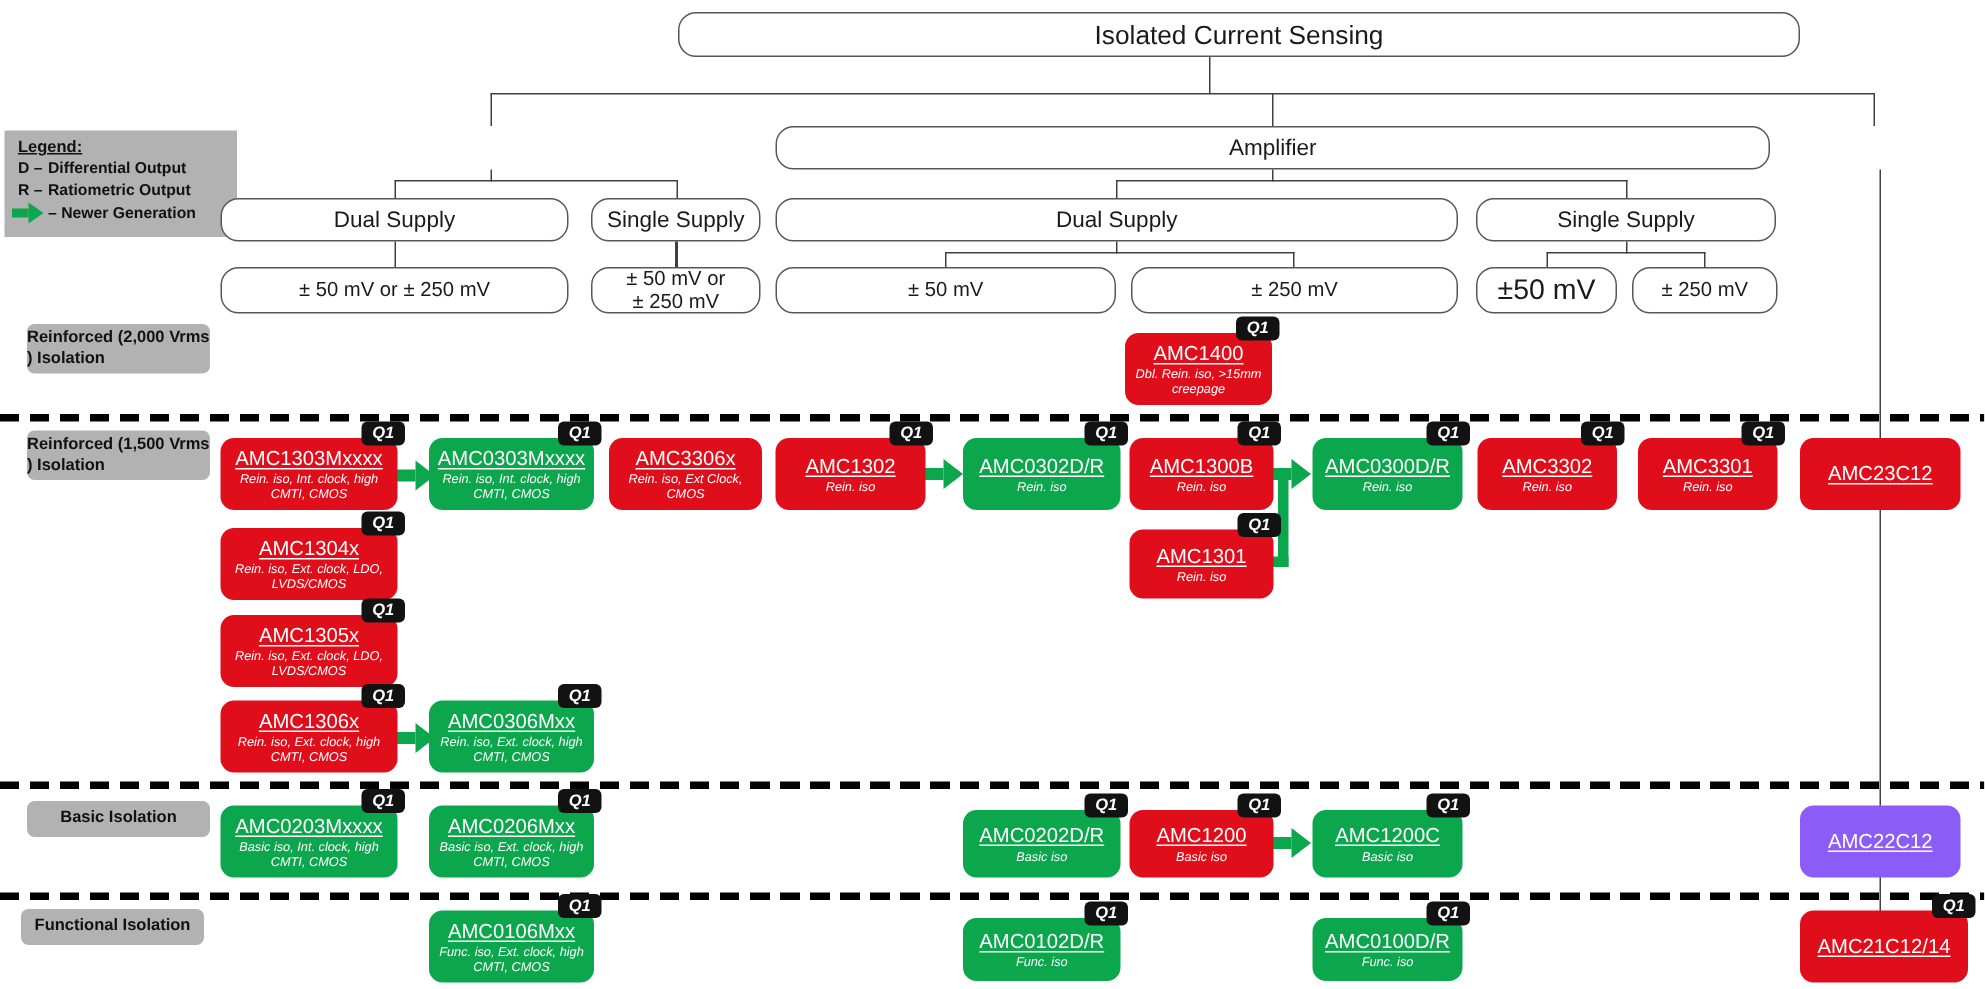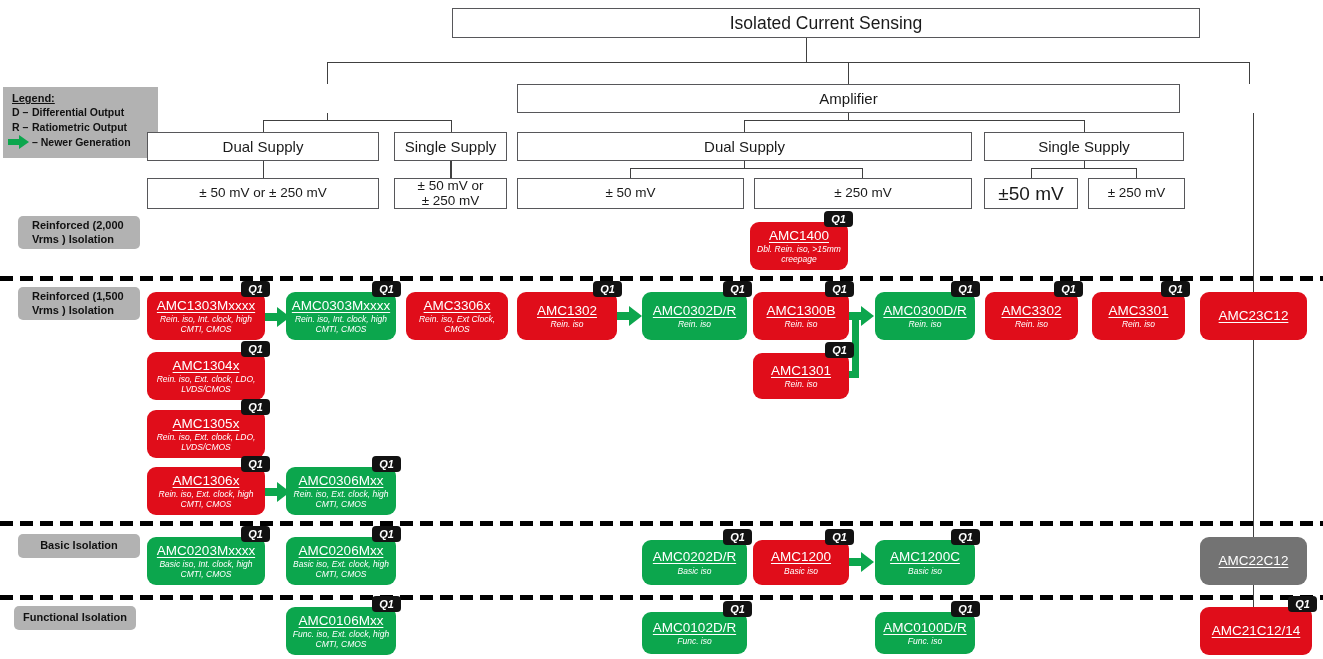--- a/index.html
+++ b/index.html
@@ -1,27 +1,27 @@
 <!DOCTYPE html>
 <html><head>
 <meta charset="utf-8">
 <style>
   html,body{margin:0;padding:0;background:#ffffff;}
   #stage{position:relative;width:1323px;height:659px;background:#fff;
          font-family:"Liberation Sans",sans-serif;overflow:hidden;}
   .cline{position:absolute;background:#404040;z-index:1;}
   .sep{position:absolute;left:0;width:1323px;height:5px;z-index:2;
        background:repeating-linear-gradient(90deg,#000 0 13px,transparent 13px 20px);}
-  .tnode{position:absolute;background:#fff;border:1.4px solid #57575a;border-radius:0;
+  .tnode{position:absolute;background:#fff;border:1.4px solid #57575a;border-radius:12px;
          display:flex;align-items:center;justify-content:center;color:#1a1a1a;
          white-space:pre-line;text-align:center;line-height:1.05;box-sizing:border-box;z-index:3;}
   .rowlabel{position:absolute;background:#b2b2b2;border-radius:5px;font-weight:bold;
          font-size:11px;color:#111;display:flex;align-items:center;box-sizing:border-box;
          line-height:1.25;z-index:3;}
-  .rowlabel.left{padding-left:14px;}
+  .rowlabel.left{}
   .rowlabel.center{justify-content:center;text-align:center;}
   .pbox{position:absolute;border-radius:9px;color:#fff;text-align:center;box-sizing:border-box;
         display:flex;flex-direction:column;align-items:center;justify-content:center;
         padding:2px 3px;z-index:4;cursor:pointer;}
   .ptitle{font-size:13.5px;text-decoration:underline;text-underline-offset:2px;line-height:1.15;}
   .psub{font-size:8.5px;font-style:italic;line-height:1.2;margin-top:1px;}
   .badge{position:absolute;top:-11px;right:-5px;width:29px;height:16px;background:#121212;
          color:#fff;border-radius:4px;font-size:11px;font-weight:bold;font-style:italic;
          display:flex;align-items:center;justify-content:center;z-index:5;}
   .arrow{position:absolute;z-index:3;}
@@ -203,21 +203,21 @@
     <div class="pbox" style="left: 753px; top: 540px; width: 96px; height: 45px; background: rgb(224, 13, 26);">
       <div class="badge">Q1</div>
       <div class="ptitle">AMC1200</div>
       <div class="psub">Basic iso</div>
     </div>
     <div class="pbox" style="left: 875px; top: 540px; width: 100px; height: 45px; background: rgb(12, 166, 77);">
       <div class="badge">Q1</div>
       <div class="ptitle">AMC1200C</div>
       <div class="psub">Basic iso</div>
     </div>
-    <div class="pbox" style="left: 1200px; top: 537px; width: 107px; height: 48px; background: #737373;">
+    <div class="pbox" style="left: 1200px; top: 537px; width: 107px; height: 48px; background: #8b5cf6;">
       <div class="ptitle">AMC22C12</div>
     </div>
     <div class="pbox" style="left: 286px; top: 607px; width: 110px; height: 48px; background: rgb(12, 166, 77);">
       <div class="badge">Q1</div>
       <div class="ptitle">AMC0106Mxx</div>
       <div class="psub">Func. iso, Ext. clock, high CMTI, CMOS</div>
     </div>
     <div class="pbox" style="left: 642px; top: 612px; width: 105px; height: 42px; background: rgb(12, 166, 77);">
       <div class="badge">Q1</div>
       <div class="ptitle">AMC0102D/R</div>

